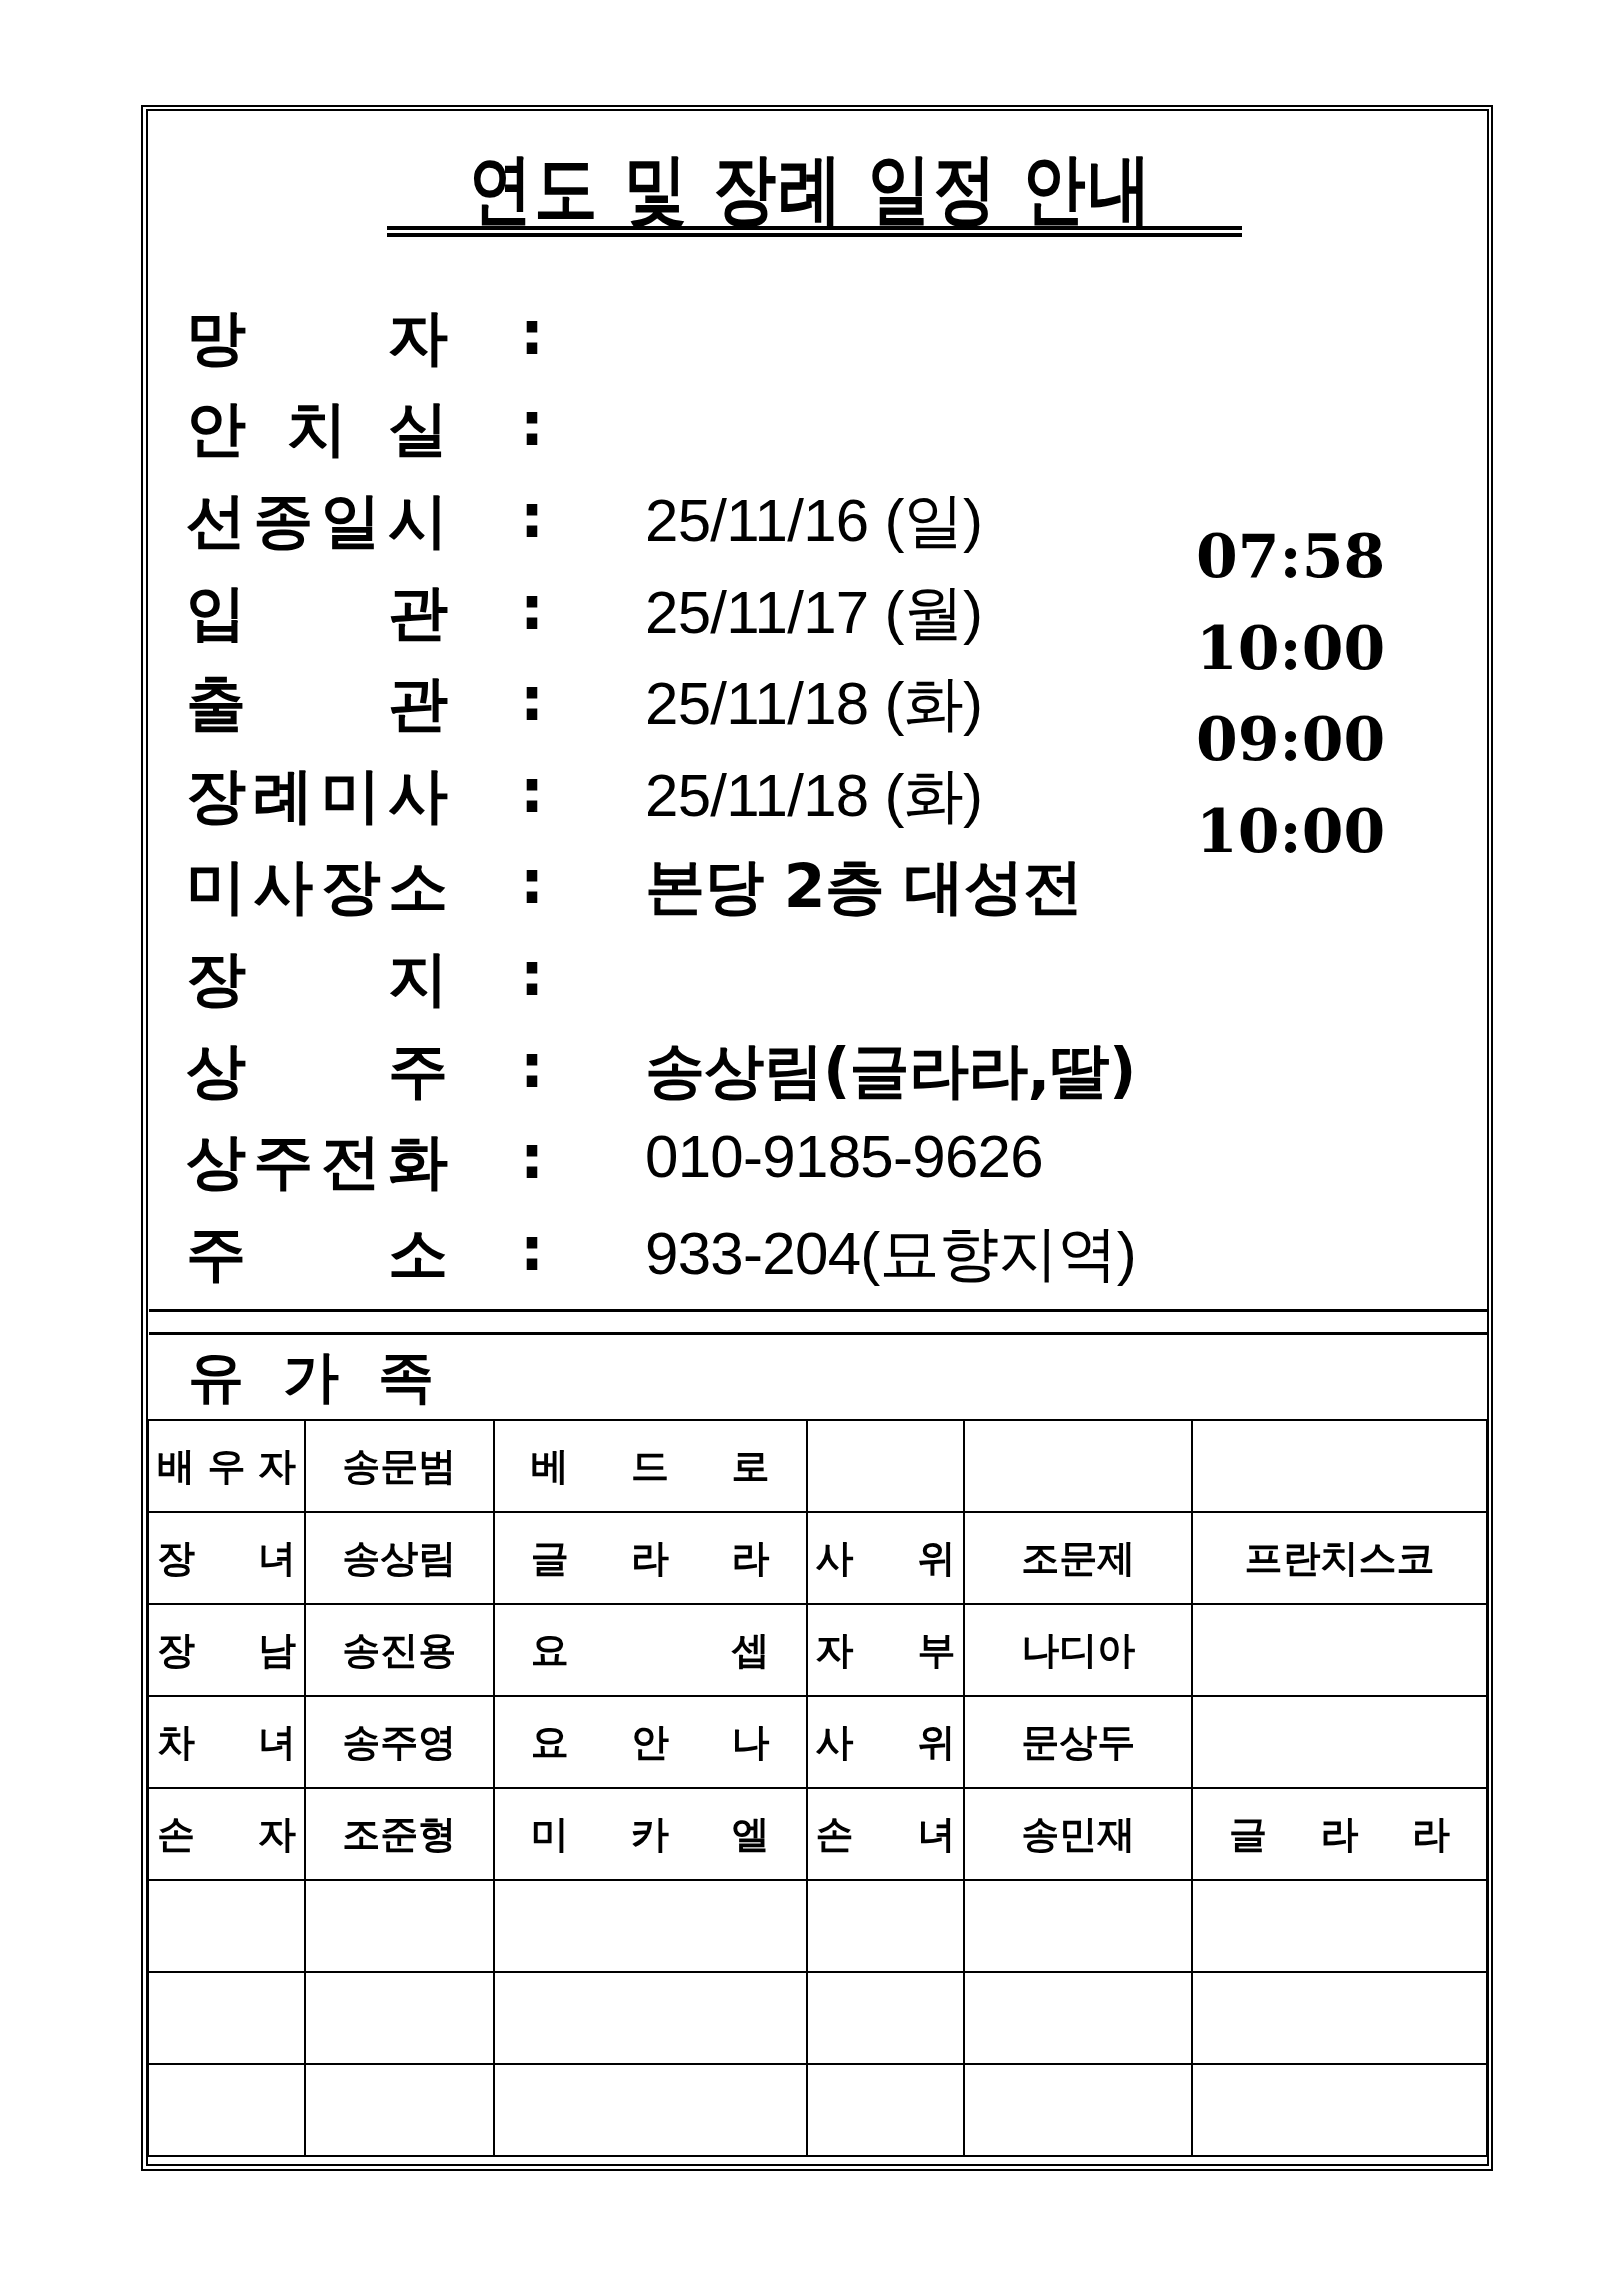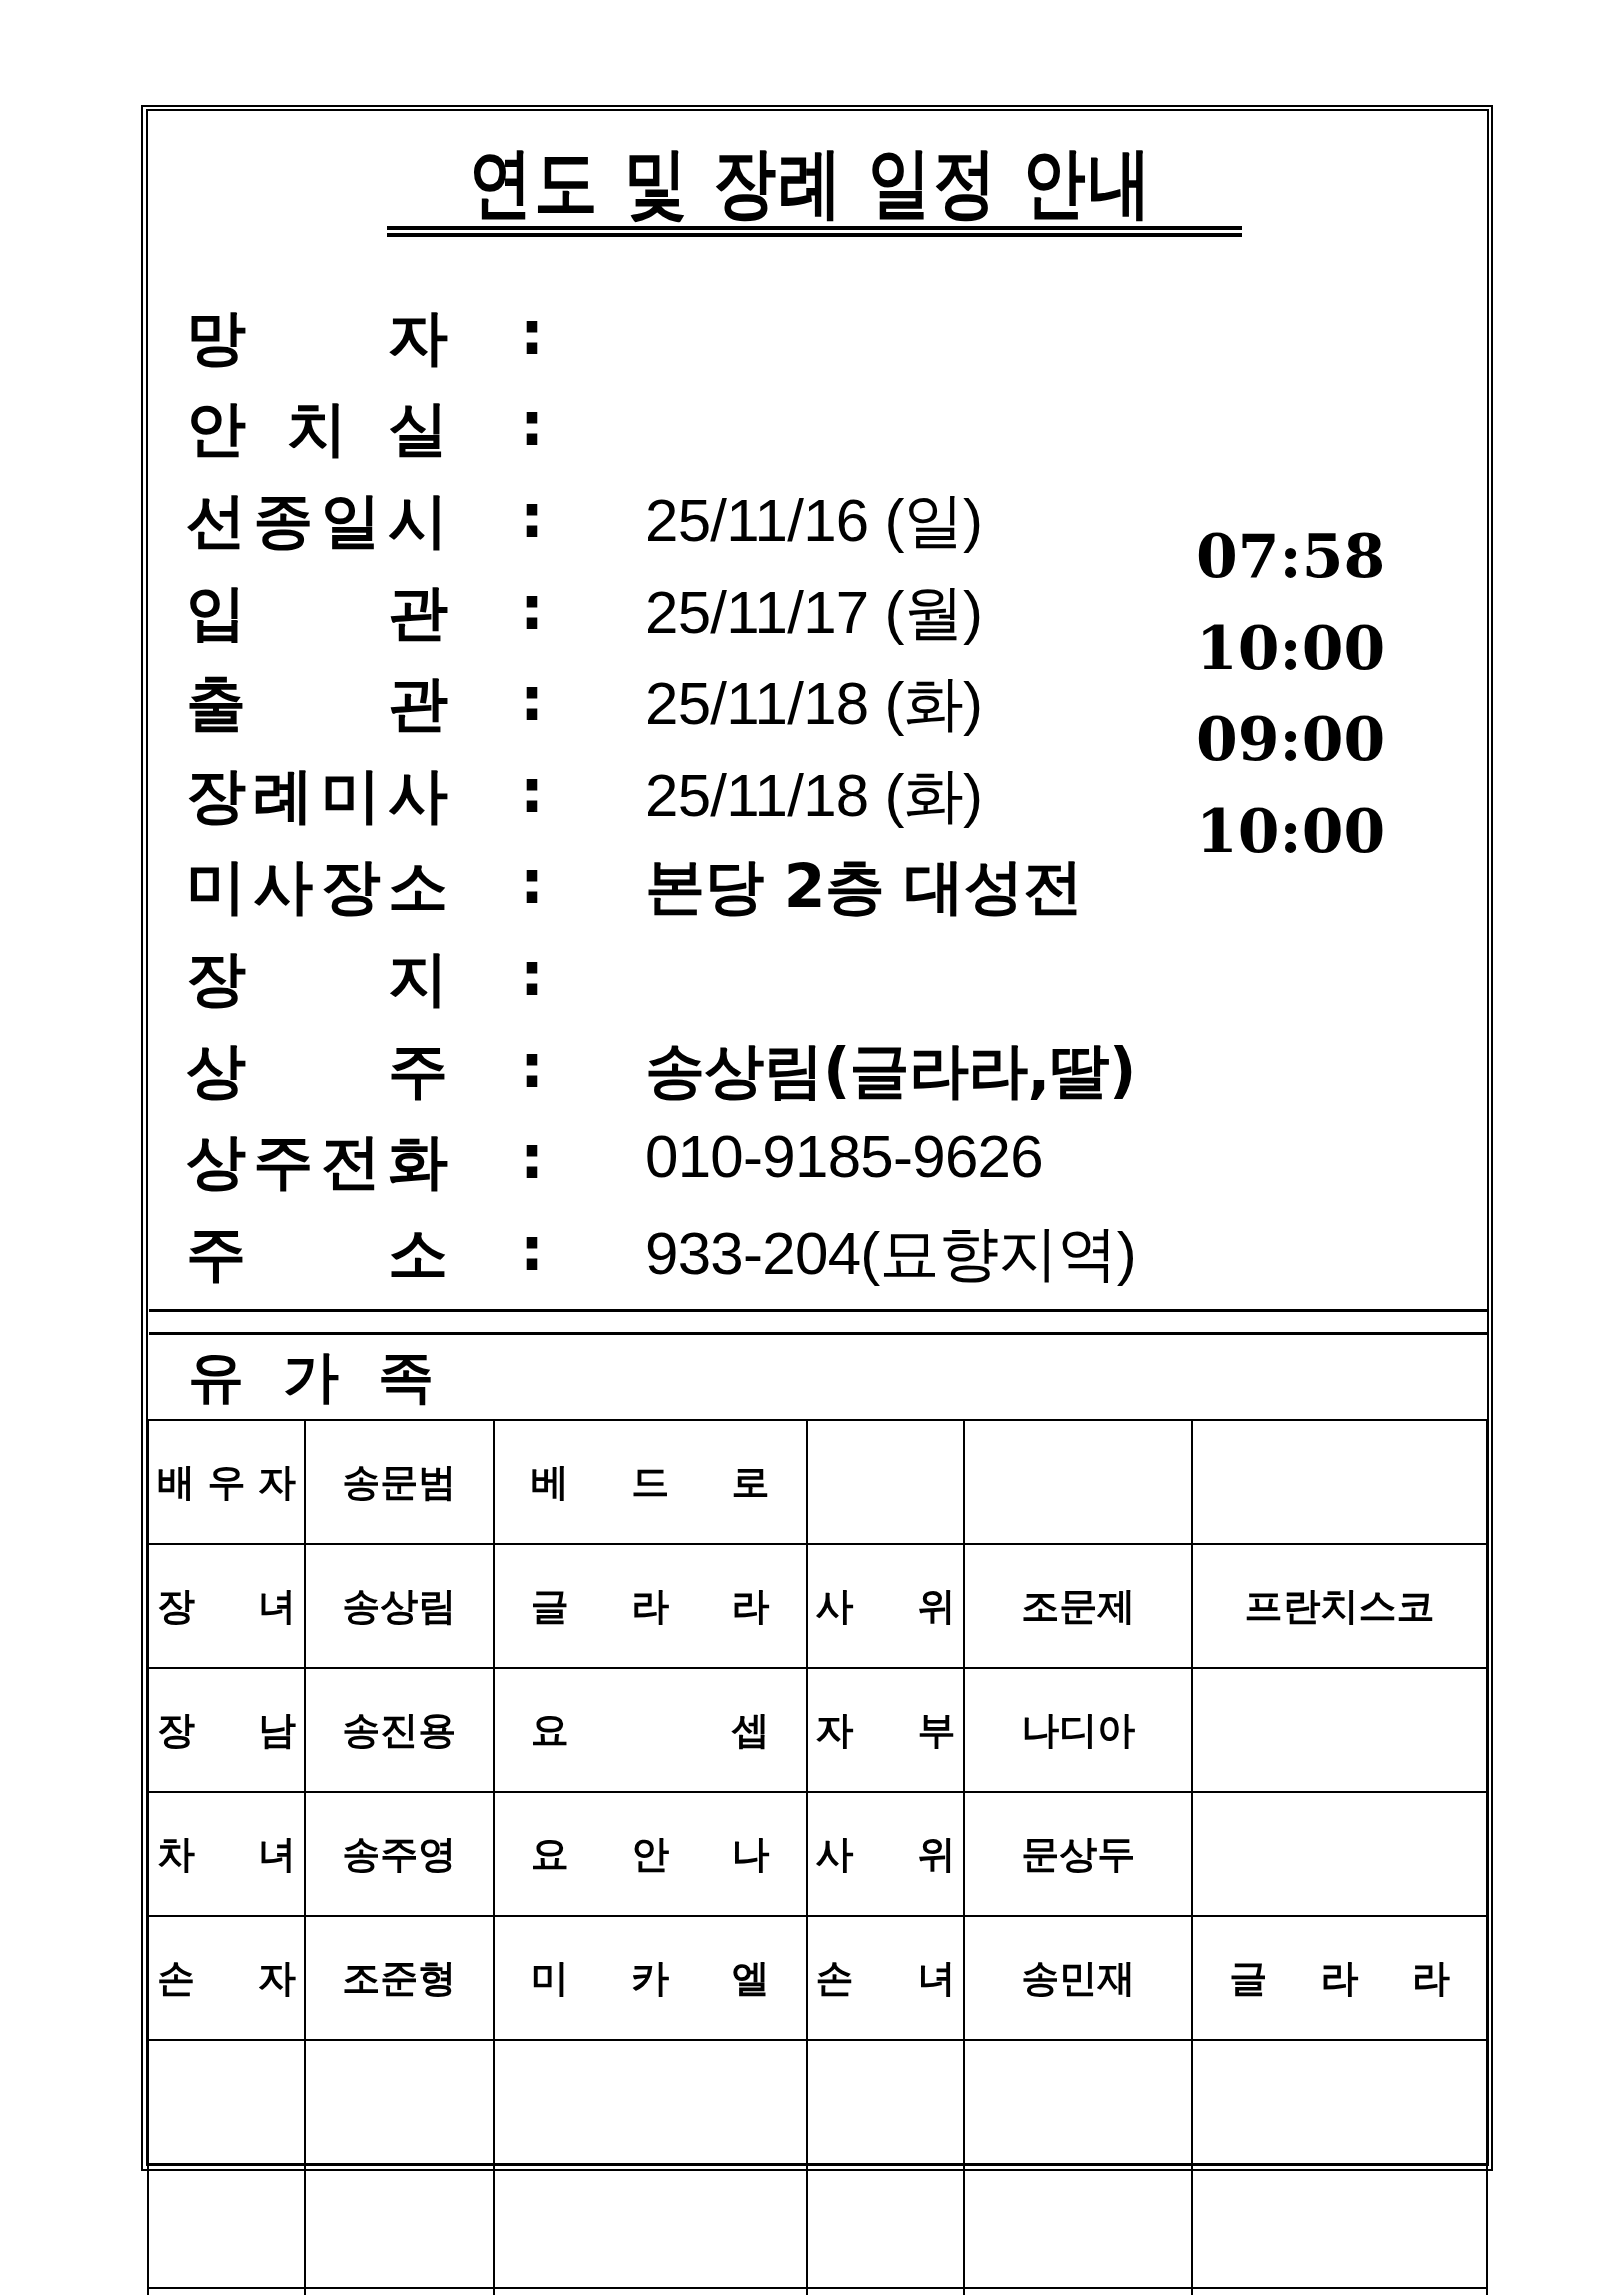--- a/index.html
+++ b/index.html
@@ -2,42 +2,42 @@
 <html style="font-size:10.5px"><head>
 <meta charset="utf-8">
 <style>
   html, body { margin:0; padding:0; background:#ffffff; }
   body { width:1623px; height:2295px; position:relative; overflow:hidden;
          font-family:"DejaVu Serif","Liberation Serif",serif; color:#000; }
   .frame-outer { position:absolute; left:141px; top:105px; width:1352px; height:2066px;
                  border:2px solid #000; box-sizing:border-box; }
   .frame-inner { position:absolute; left:146px; top:109px; width:1343px; height:2057px;
                  border:2.6px solid #000; box-sizing:border-box; }
-  .title { position:absolute; left:0; width:1623px; top:134px; text-align:center;
+  .title { position:absolute; left:0; width:1623px; top:140px; text-align:center;
            font-family:"DejaVu Sans","Liberation Sans",sans-serif; font-weight:bold;
            font-size:77px; line-height:98px; letter-spacing:2.6px; }
   .title span { display:inline-block; transform:scaleX(0.82); transform-origin:center; position:relative; }
   .uline { position:absolute; left:387px; width:855px; height:3.9px; background:#000; }
   .info { position:absolute; left:0; width:1623px; }
   .row { position:absolute; left:0; height:92px; width:1623px;
          font-family:"DejaVu Sans","Liberation Sans",sans-serif; font-weight:bold; font-size:60px; }
   .lbl { position:absolute; left:186px; width:262px; display:flex; justify-content:space-between; }
   .lbl span { display:inline-block; }
   .colon { position:absolute; left:520px; }
   .val { position:absolute; left:645px; white-space:nowrap; letter-spacing:-0.7px; }
   .num { font-family:Liberation Sans, sans-serif; font-weight:normal; }
   .time { position:absolute; left:1196px; font-family:"DejaVu Serif","Liberation Serif",serif;margin-top:40px; }
   .hline { position:absolute; left:149px; width:1339px; height:3.3px; background:#000; }
   .fam-title { position:absolute; left:149px; width:1339px; top:1335px; height:84px;
                text-align:left; line-height:84px;
                font-family:"DejaVu Sans","Liberation Sans",sans-serif; font-weight:bold;
                font-size:56px; letter-spacing:39px; text-indent:39px; }
   table.fam { position:absolute; left:147px; top:1419px; width:1341px; border-collapse:collapse;
               font-family:"DejaVu Sans","Liberation Sans",sans-serif; font-weight:bold; }
-  table.fam td { border:2px solid #000; height:90px; padding:16px; font-size:38px; text-align:center; }
+  table.fam td { border:2px solid #000; height:90px; padding:0; font-size:38px; text-align:center; }
   table.fam td.rel { text-align:justify; text-align-last:justify; padding:0 7.9px; }
   table.fam td.spread { text-align:justify; text-align-last:justify; padding:0 36px; }
   table.fam td.plain { letter-spacing:0; }
 </style>
 </head>
 <body>
 
 <div class="frame-outer"></div>
 <div class="frame-inner"></div>
 

